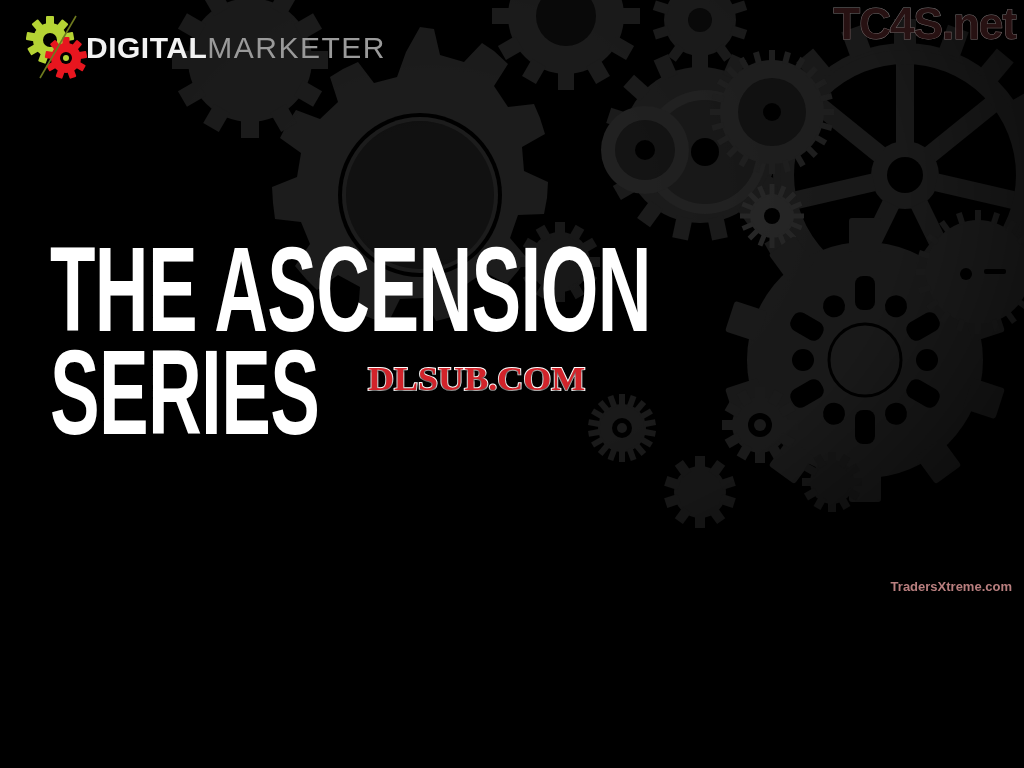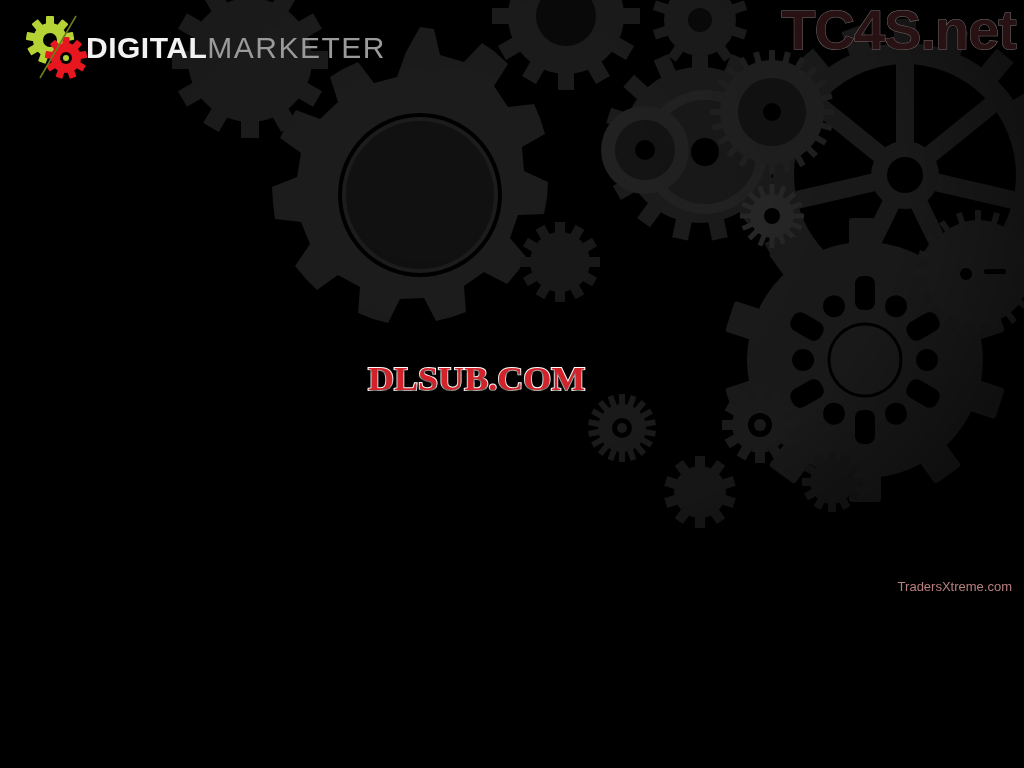--- a/index.html
+++ b/index.html
@@ -122,42 +122,42 @@
     line-height: 1;
   }
 
   
   #tc4s-watermark {
     position: absolute;
     right: 8px;
     top: 2px;
     font-family: "Liberation Sans", sans-serif;
     font-weight: bold;
-    font-size: 56px;
+    font-size: 44px;
     line-height: 1;
     letter-spacing: -1px;
     white-space: nowrap;
     color: #2a1214;
     -webkit-text-stroke: 1px #6a6a6a;
     paint-order: stroke fill;
     background: linear-gradient(180deg,#3a3a3a 0%,#302020 45%,#5a2020 70%,#241014 100%);
     -webkit-background-clip: text;
     background-clip: text;
     transform: scaleX(1.0);
     transform-origin: right top;
     opacity: 0.95;
   }
 
   
   #tradersxtreme-watermark {
     position: absolute;
     right: 12px;
     bottom: 6px;
     font-family: "Liberation Sans", sans-serif;
-    font-weight: normal;
+    font-weight: bold;
     font-size: 13px;
     letter-spacing: 0px;
     color: #c98a8a;
     text-shadow: 0 1px 1px rgba(0,0,0,0.9);
     white-space: nowrap;
     opacity: 0.92;
   }
 </style>
 </head>
 <body>
@@ -581,19 +581,23 @@
 
       <line x1="50" y1="2" x2="14" y2="64" stroke="#6e7a1e" stroke-width="1.6"></line>
     </svg>
     <div id="logo-wordmark">
       <span class="wm-bold">DIGITAL</span><span class="wm-light">MARKETER</span>
     </div>
   </div>
 
   <div id="tc4s-watermark">TC4S.net</div>
 
+  <div id="headline">
+    <span class="hl-line">THE ASCENSION</span>
+    <span class="hl-line">SERIES</span>
+  </div>
 
 
   <div id="dlsub-watermark">DLSUB.COM</div>
 
   <div id="tradersxtreme-watermark">TradersXtreme.com</div>
 
 </div>
 
 </body></html>

